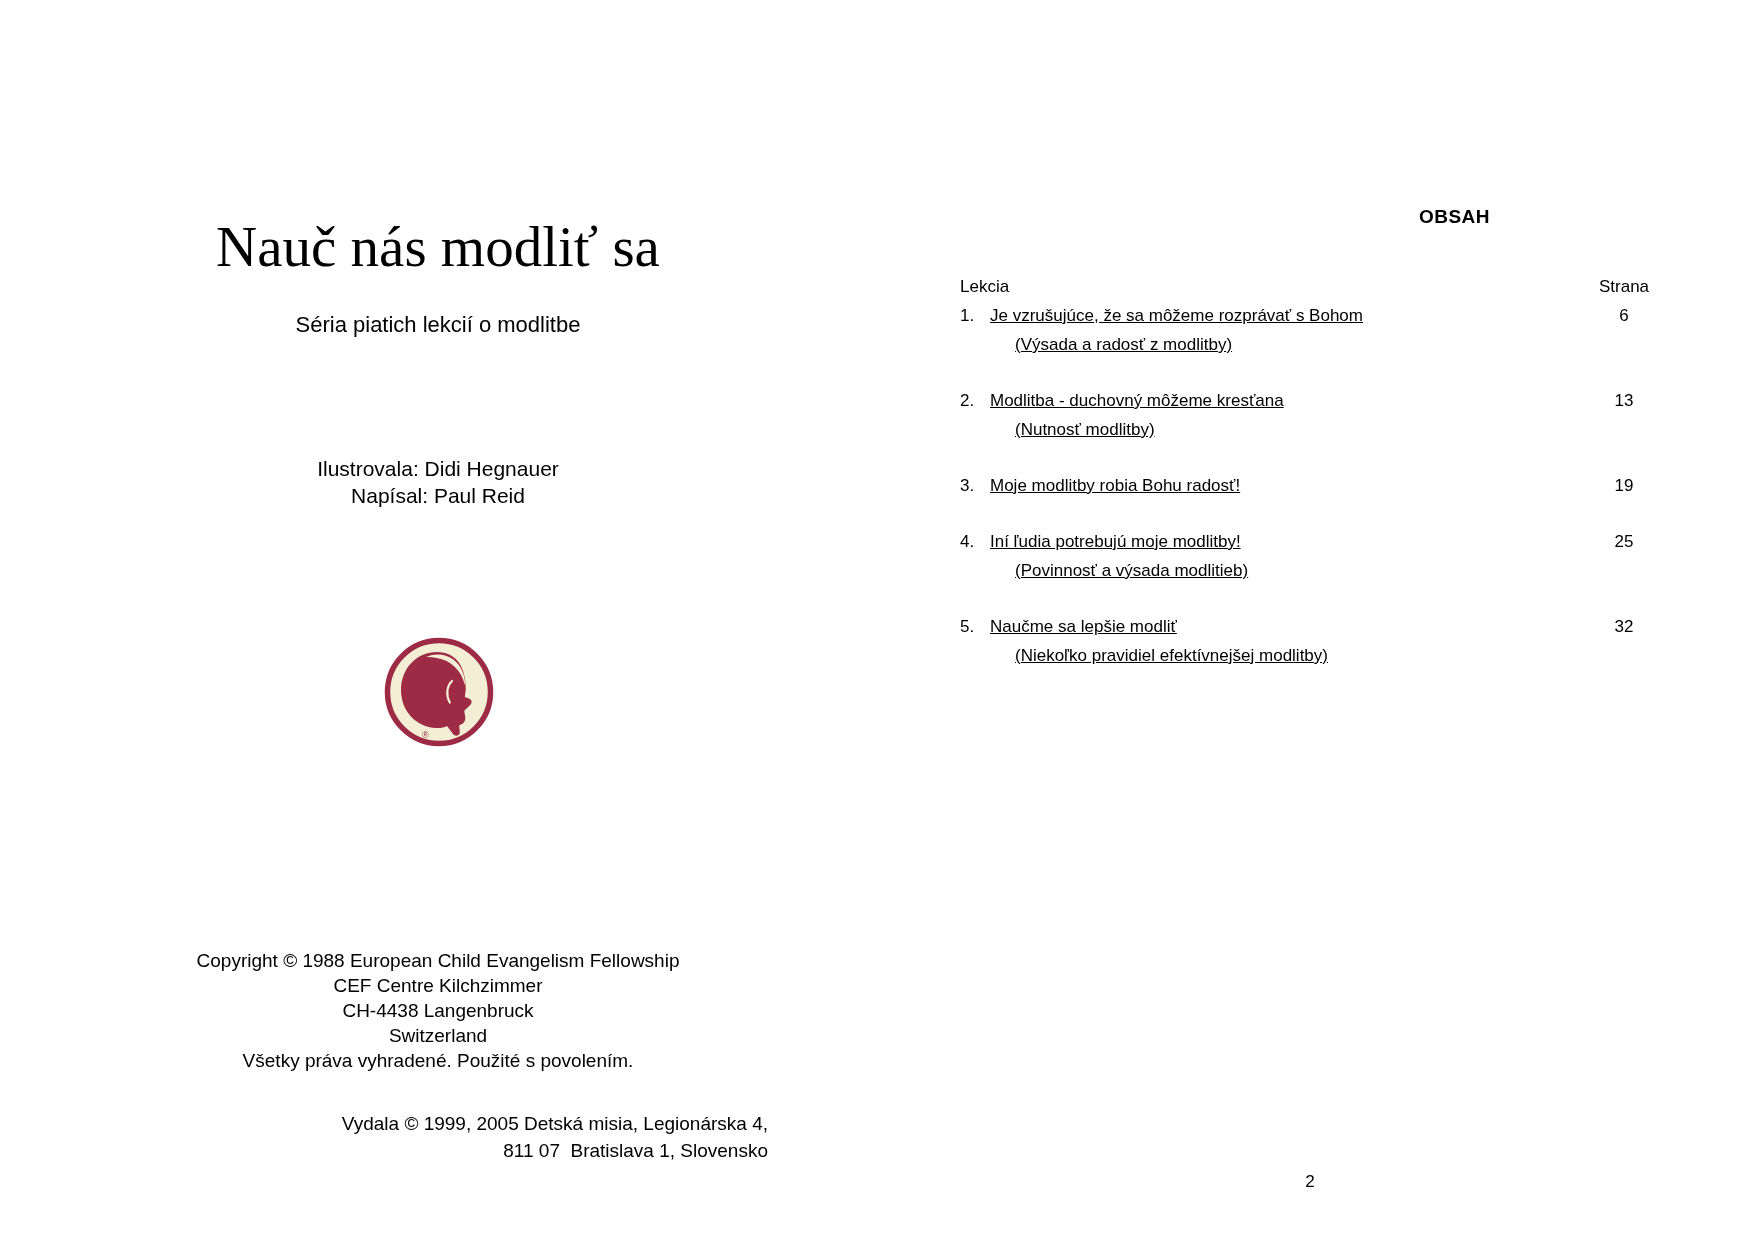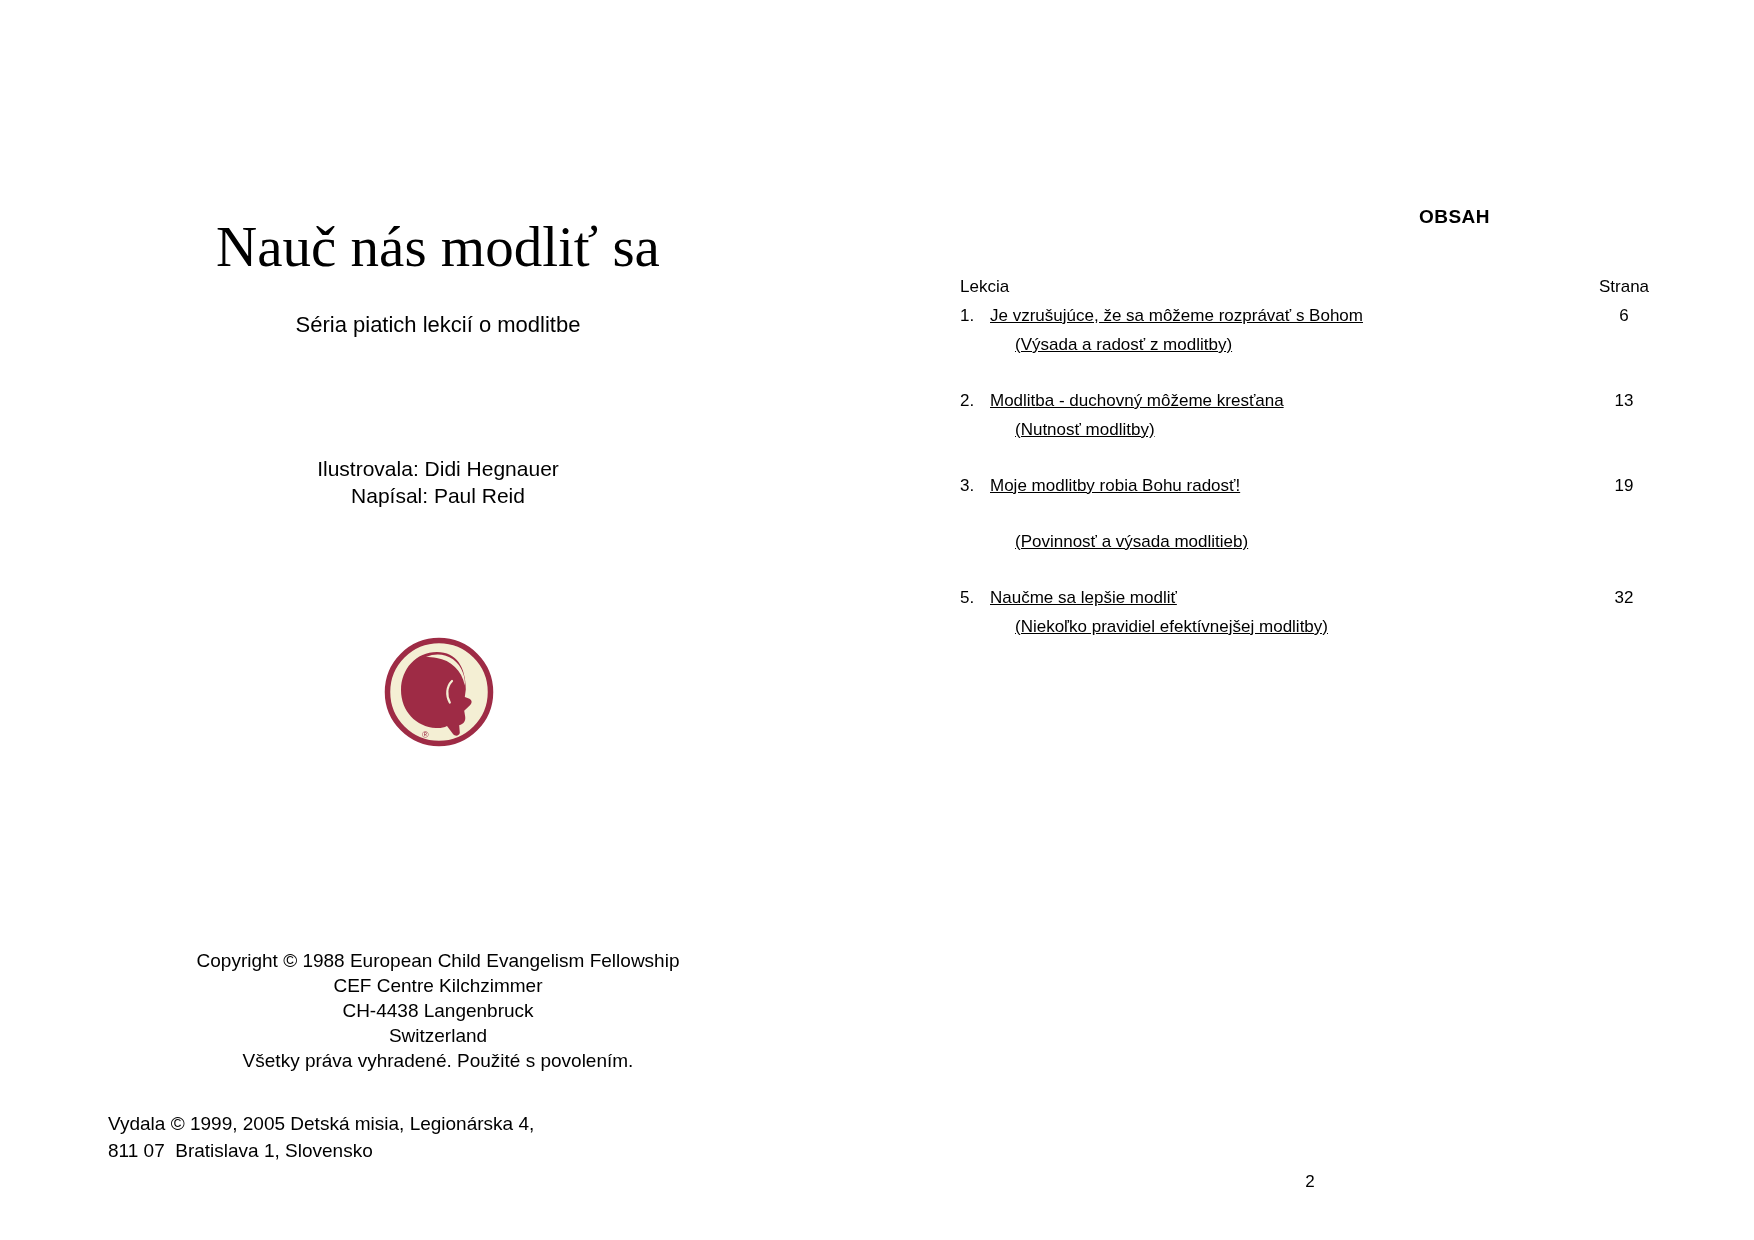--- a/index.html
+++ b/index.html
@@ -30,21 +30,21 @@
   }
   .logo-wrap {
     position:absolute; left:384px; top:637px; width:110px; height:110px;
   }
   .copyright-block {
     position:absolute; left:108px; top:948px; width:660px;
     text-align:center; font-size:19px; line-height:25px;
   }
   .publisher-block {
     position:absolute; left:108px; top:1110px; width:660px;
-    text-align:left; font-size:19px; line-height:27px;
+    text-align:right; font-size:19px; line-height:27px;
   }
   .publisher-block p, .copyright-block p { white-space:pre-wrap; }
 
   
   .toc-heading {
     position:absolute; left:960px; top:206px; width:530px;
     text-align:right; font-size:19px; font-weight:bold; letter-spacing:0.5px;
   }
   .toc {
     position:absolute; left:960px; top:272px; width:700px;
@@ -129,20 +129,21 @@
     <div>
             <div class="sub">(Nutnosť modlitby)</div>
           </div>
   </li>
 
   <li class="toc-item">
     <div><span class="num">3.</span><span>Moje modlitby robia Bohu radosť!</span><span class="pagenum">19</span></div>
   </li>
 
   <li class="toc-item">
+    <div><span class="num">4.</span><span>Iní ľudia potrebujú moje modlitby!</span><span class="pagenum">25</span></div>
     <div>
             <div class="sub">(Povinnosť a výsada modlitieb)</div>
           </div>
   </li>
 
   <li class="toc-item">
     <div><span class="num">5.</span><span>Naučme sa lepšie modliť</span><span class="pagenum">32</span></div>
     <div>
             <div class="sub">(Niekoľko pravidiel efektívnejšej modlitby)</div>
           </div>

